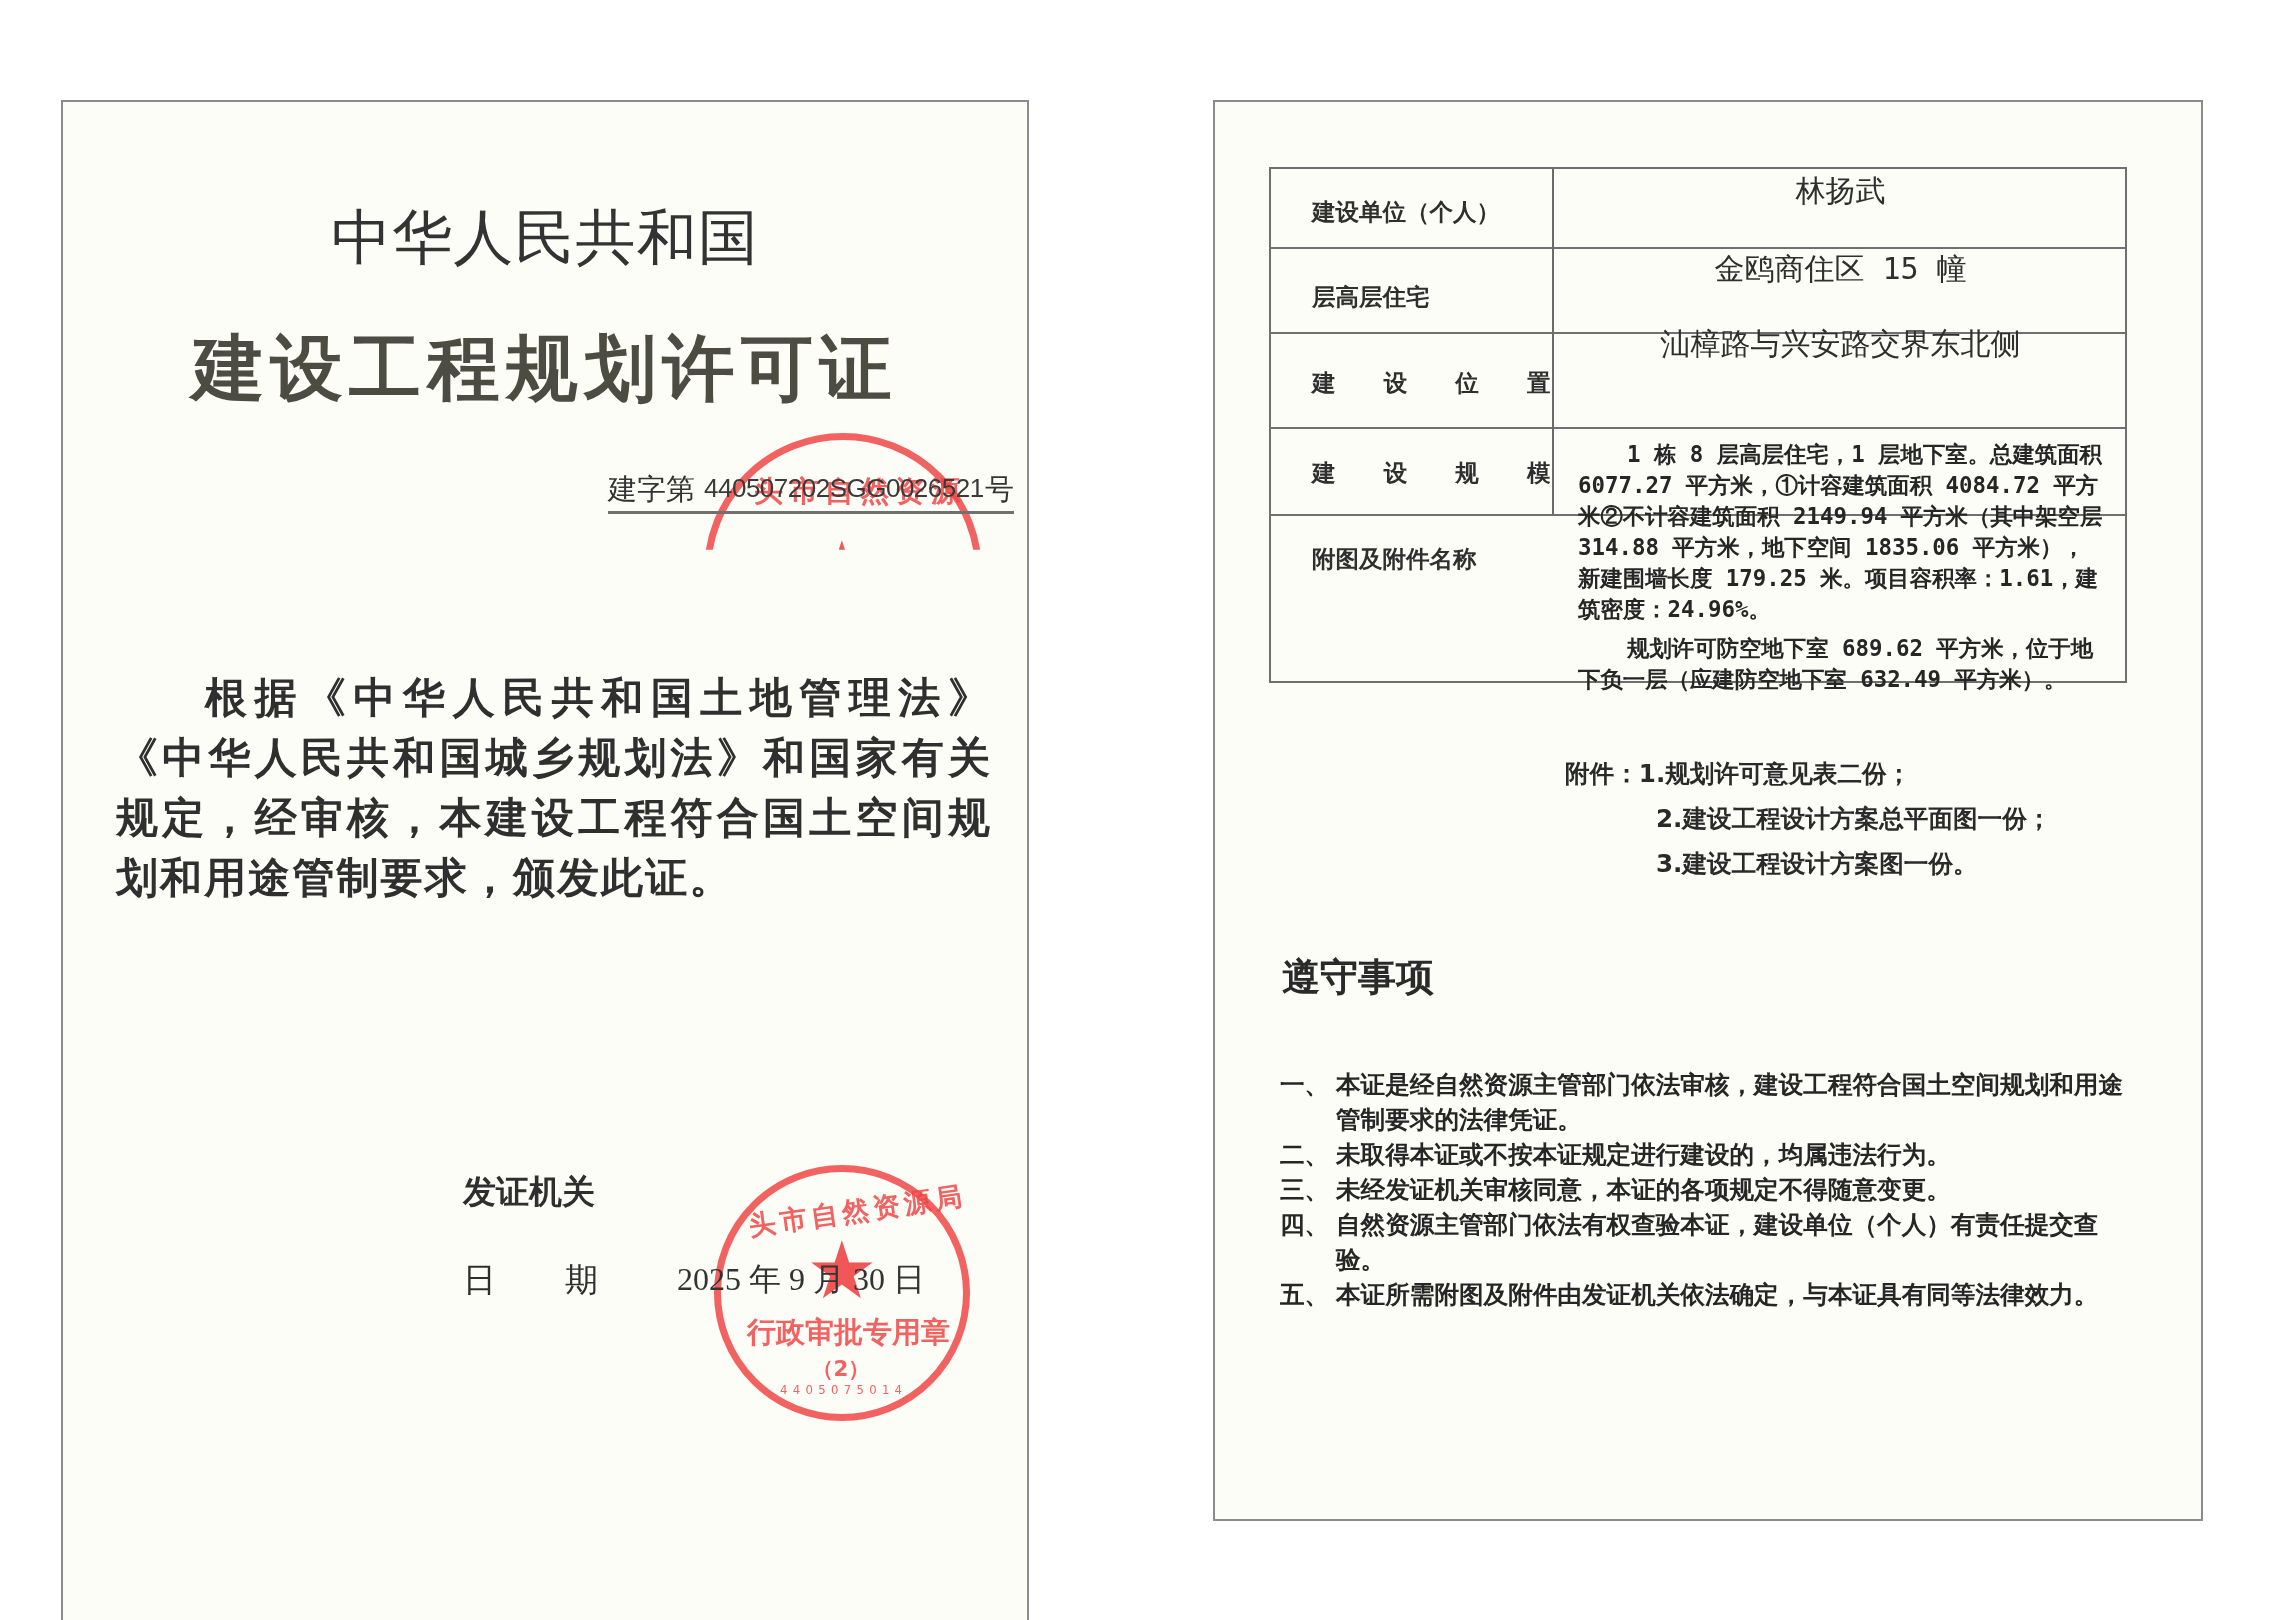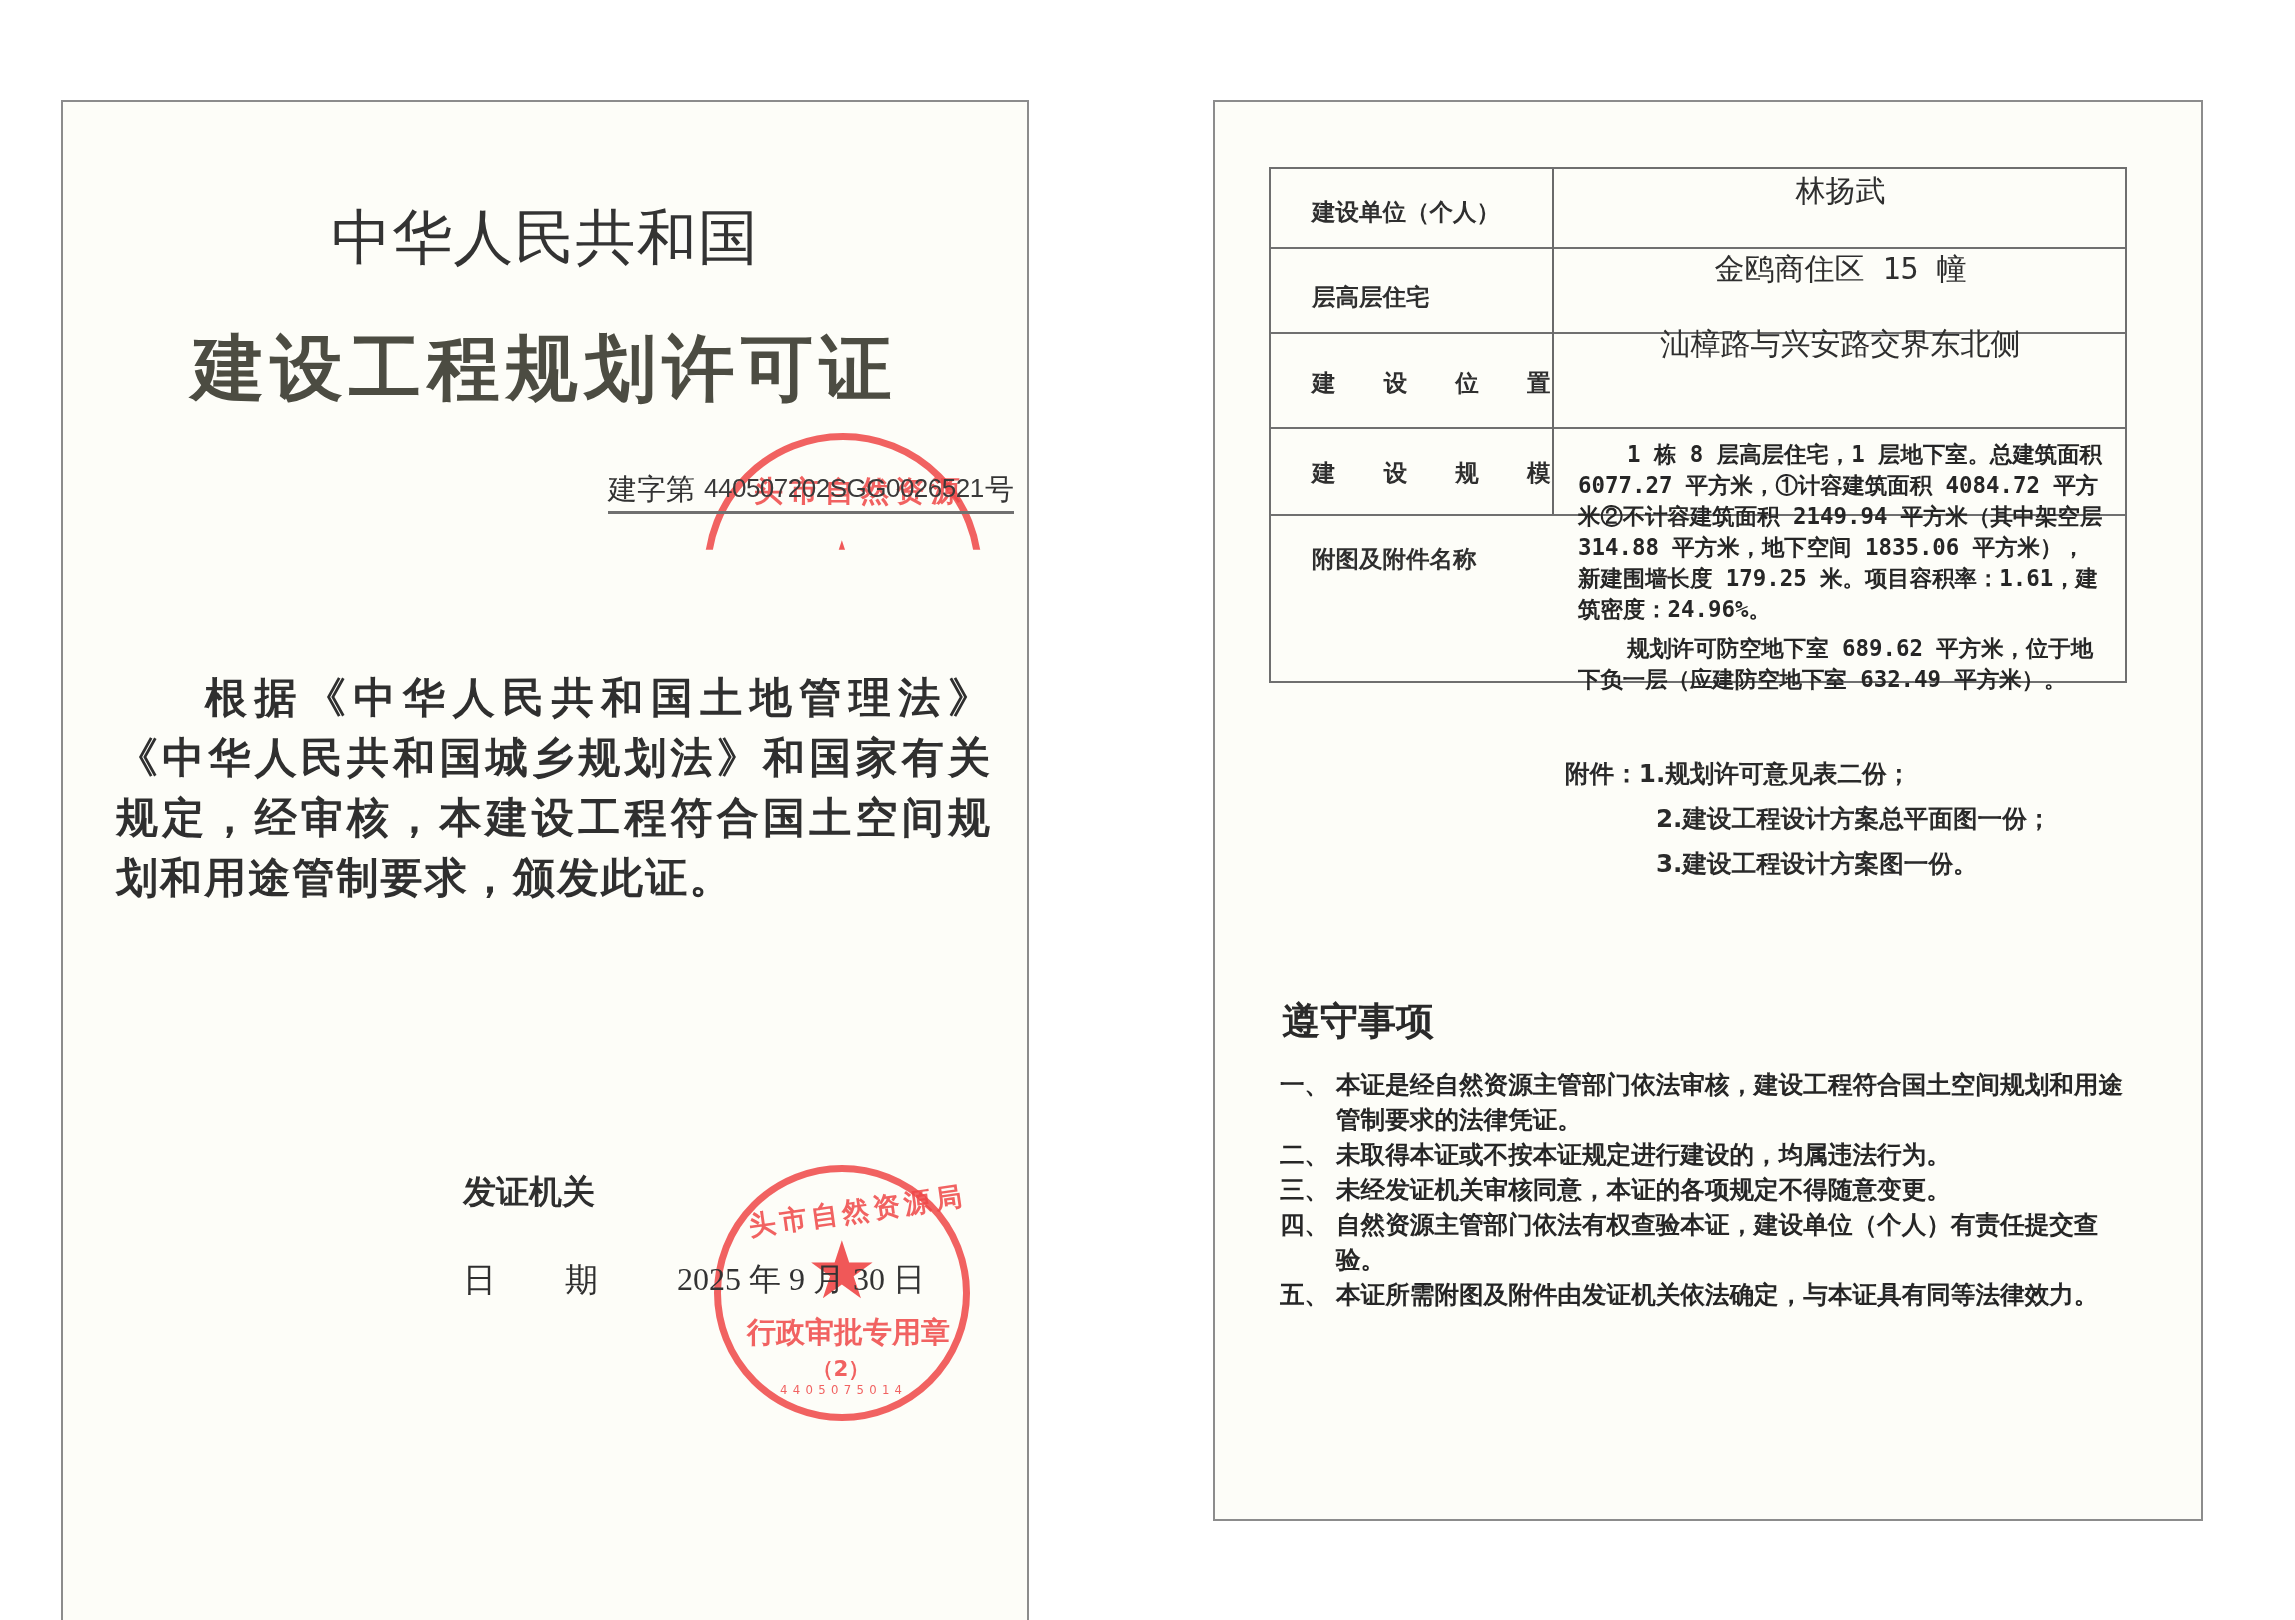--- a/index.html
+++ b/index.html
@@ -92,21 +92,21 @@
   .scale-text p { margin: 8px; }
   .scale-text p.indent { text-indent: 49px; }
   .attachments {
     position: absolute; left: 294px; top: 582px;
     font-size: 24.6px; line-height: 45px; color: #2a2a2a; font-weight: bold;
   }
   .attachments .item { padding-left: 91px; }
   .attachments .item:first-child { padding-left: 0; }
 
   .notice-title {
-    left: 67px; top: 850px; font-size: 38px; font-weight: bold; color: #2a2a2a; margin-top: 44px;
+    left: 67px; top: 850px; font-size: 38px; font-weight: bold; color: #2a2a2a;
   }
   .notice-list {
     position: absolute; left: 65px; top: 965px; width: 865px;
     font-size: 24.6px; line-height: 35px; color: #262626; font-weight: bold;
   }
   .notice-item { display: flex; }
   .notice-num { width: 56px; flex: none; }
   .notice-txt { flex: 1; white-space: normal; }
 </style>
 </head>

